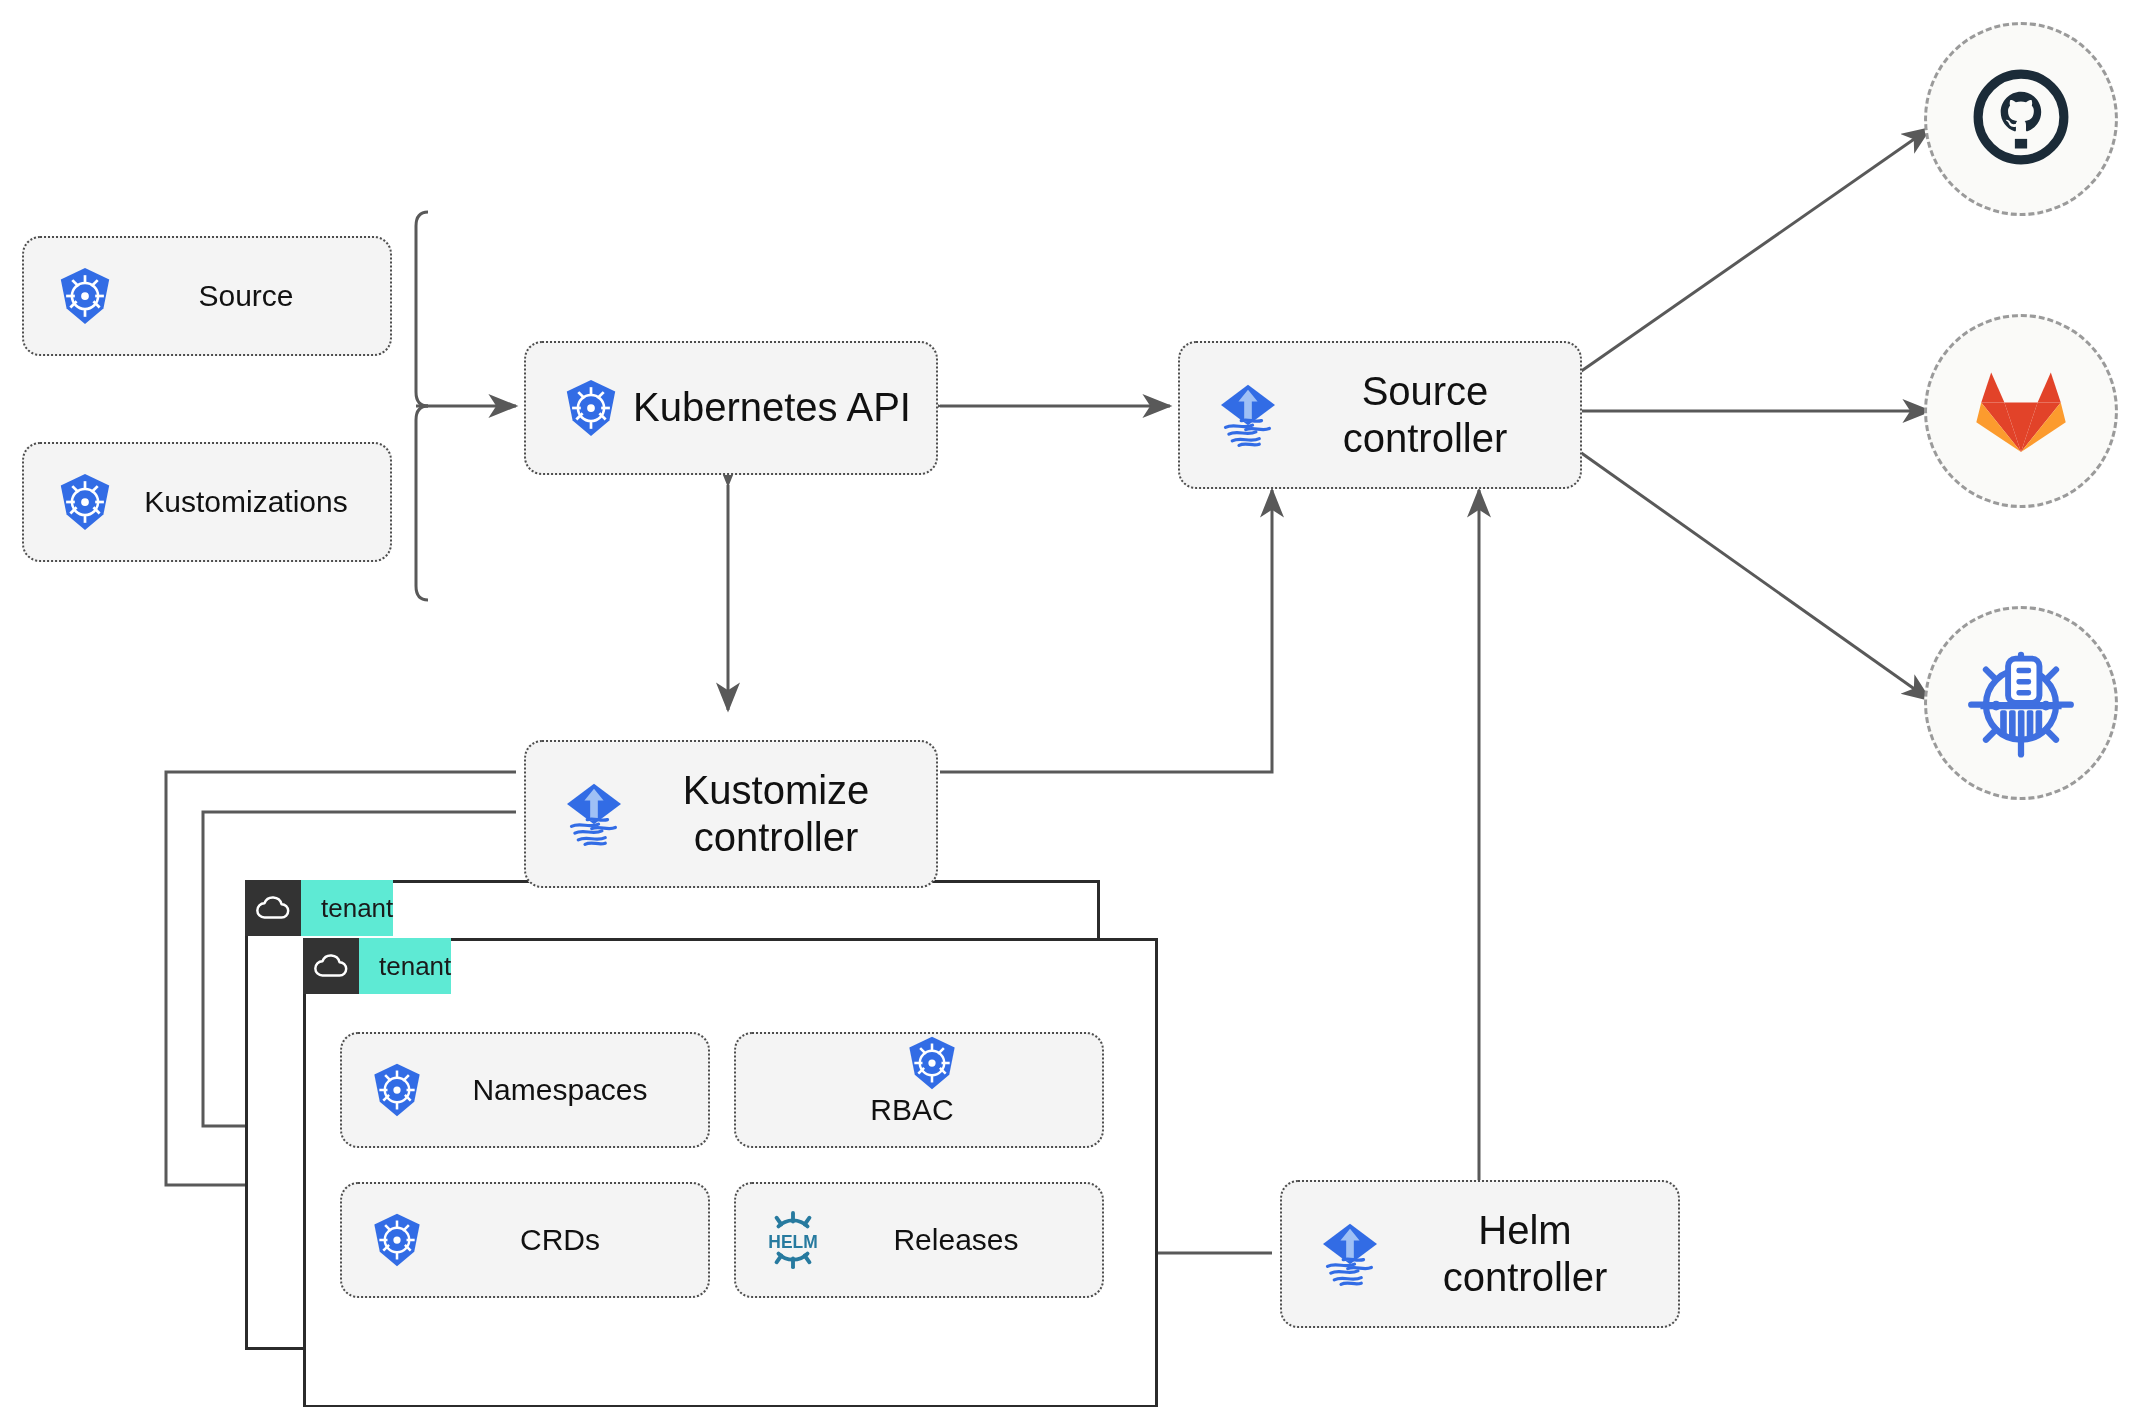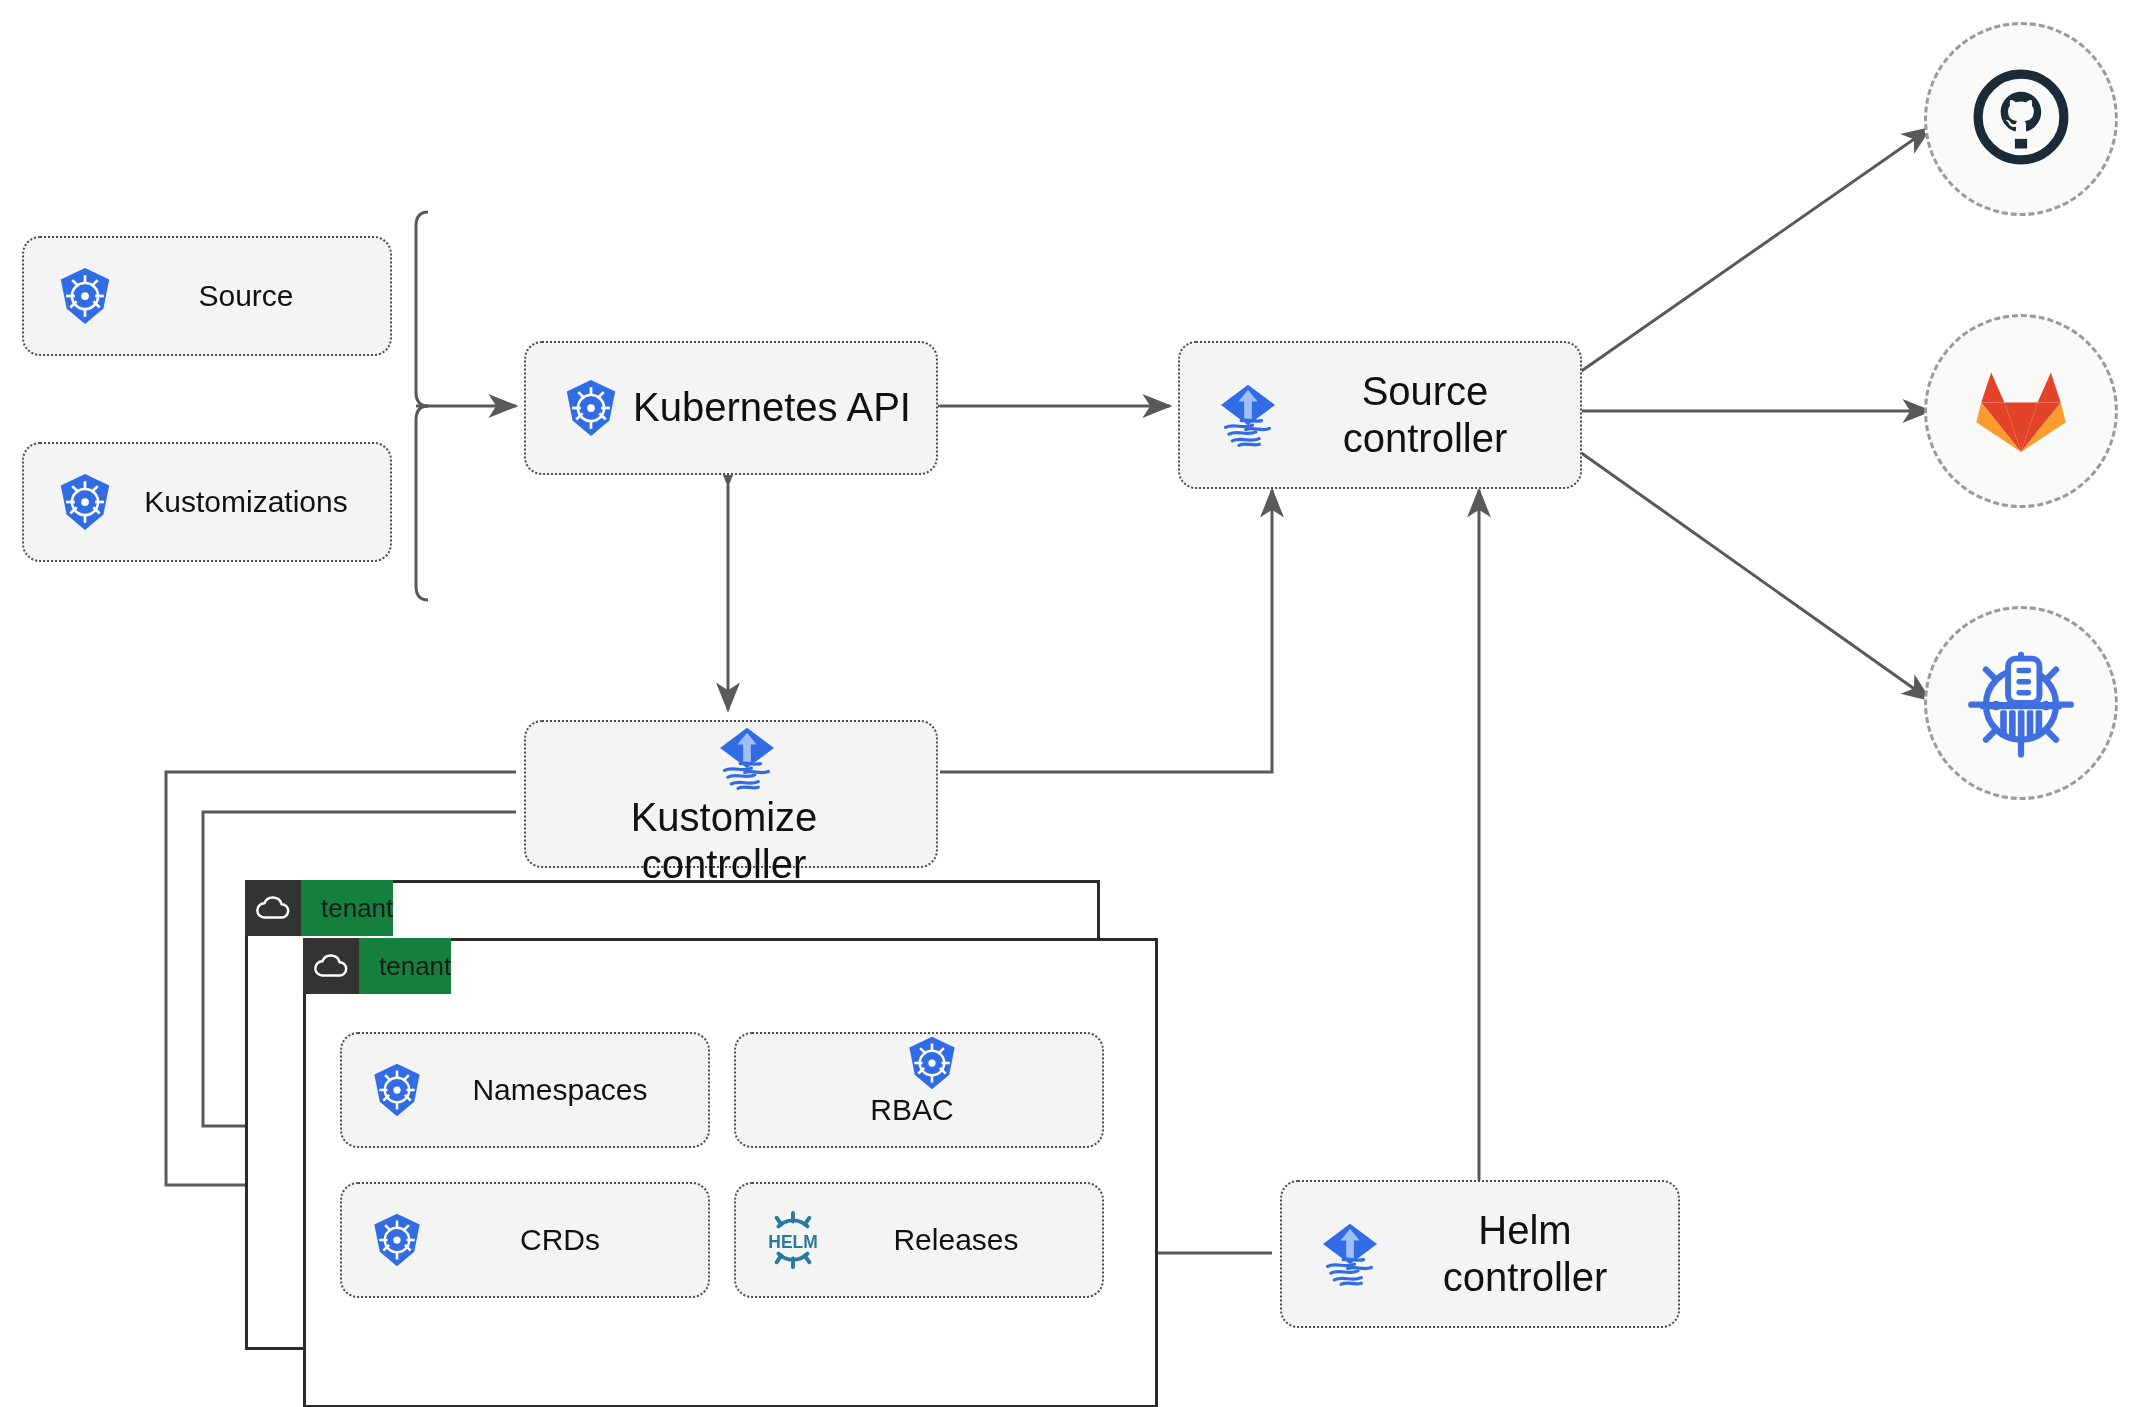--- a/index.html
+++ b/index.html
@@ -52,21 +52,21 @@
   .tenant .bar{
     position:absolute;left:-3px;top:-3px;
     height:56px;display:flex;align-items:center;
   }
   .tenant .cloudbox{
     width:56px;height:56px;background:#333333;
     display:flex;align-items:center;justify-content:center;
   }
   .tenant .tname{
     color:#1a1a1a;font-size:26px;padding-left:20px;
-    background:#15803d;height:56px;display:flex;align-items:center;
+    background:#5eead4;height:56px;display:flex;align-items:center;
   }
 
   .k8s-ico{width:62px;height:62px;}
   .k8s-ico.sm{width:58px;height:58px;}
   .flux-ico{width:72px;height:72px;}
   .helm-ico{width:62px;height:62px;}
 </style>
 </head>
 <body>
 
@@ -188,21 +188,21 @@
           <path d="M26 37 C32 35, 38 39, 44 37"></path>
           <path d="M30 45 C37 42, 44 47, 51 44"></path>
           <path d="M24 59 C30 56, 36 60, 42 58"></path>
         </g>
       </svg>
     </span>
     <span class="lbl">Source
 controller</span>
   </div>
 
-  <div class="node" style="left:524px;top:720px;width:414px;height:148px;flex-direction:column;">
+  <div class="node" style="left:524px;top:740px;width:414px;height:148px;">
     <span class="ico" style="margin-left:32px;">
       <svg class="flux-ico" viewBox="0 0 64 64" xmlns="http://www.w3.org/2000/svg">
         <polygon points="32,5 56,23 32,41 8,23" fill="#326CE5"></polygon>
         <path d="M28.6 38 L28.6 20 L23.5 20 L32 9.5 L40.5 20 L35.4 20 L35.4 38 z" fill="#9FC0F5"></path>
         <g stroke="#326CE5" stroke-width="2.9" stroke-linecap="round" fill="none">
           <path d="M12 43 C20 39, 28 45, 36 41"></path>
           <path d="M15 49 C23 45, 31 51, 39 47"></path>
           <path d="M18 55 C26 51, 34 57, 42 53"></path>
           <path d="M26 37 C32 35, 38 39, 44 37"></path>
           <path d="M30 45 C37 42, 44 47, 51 44"></path>

